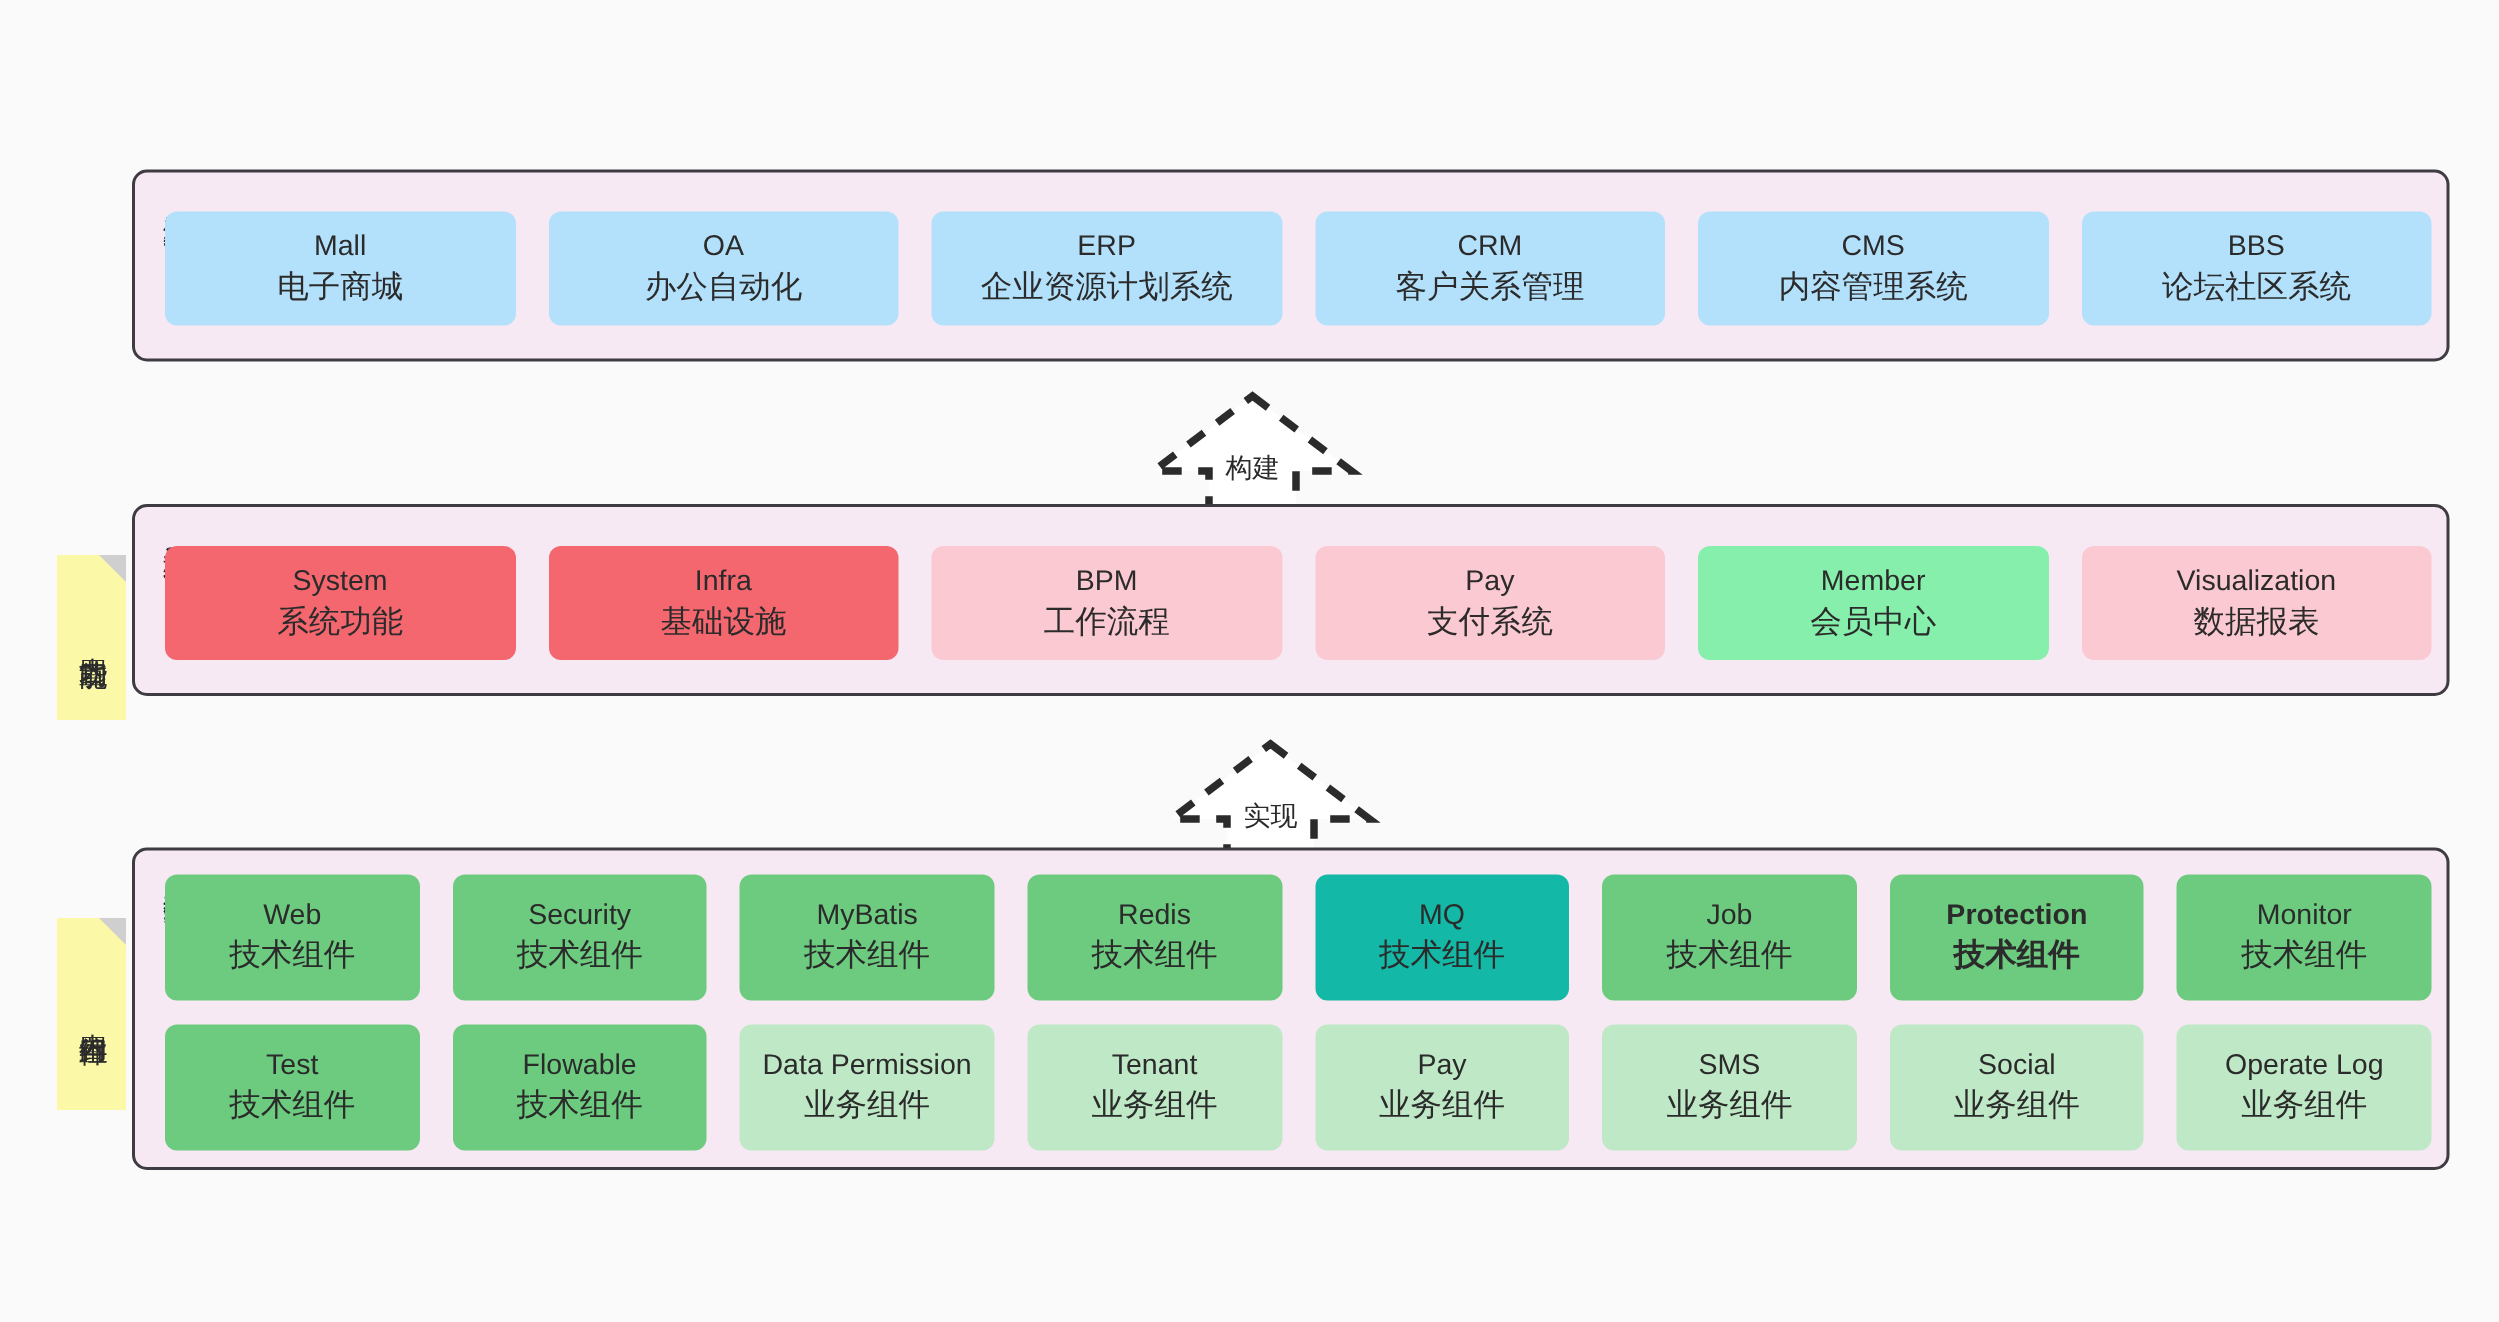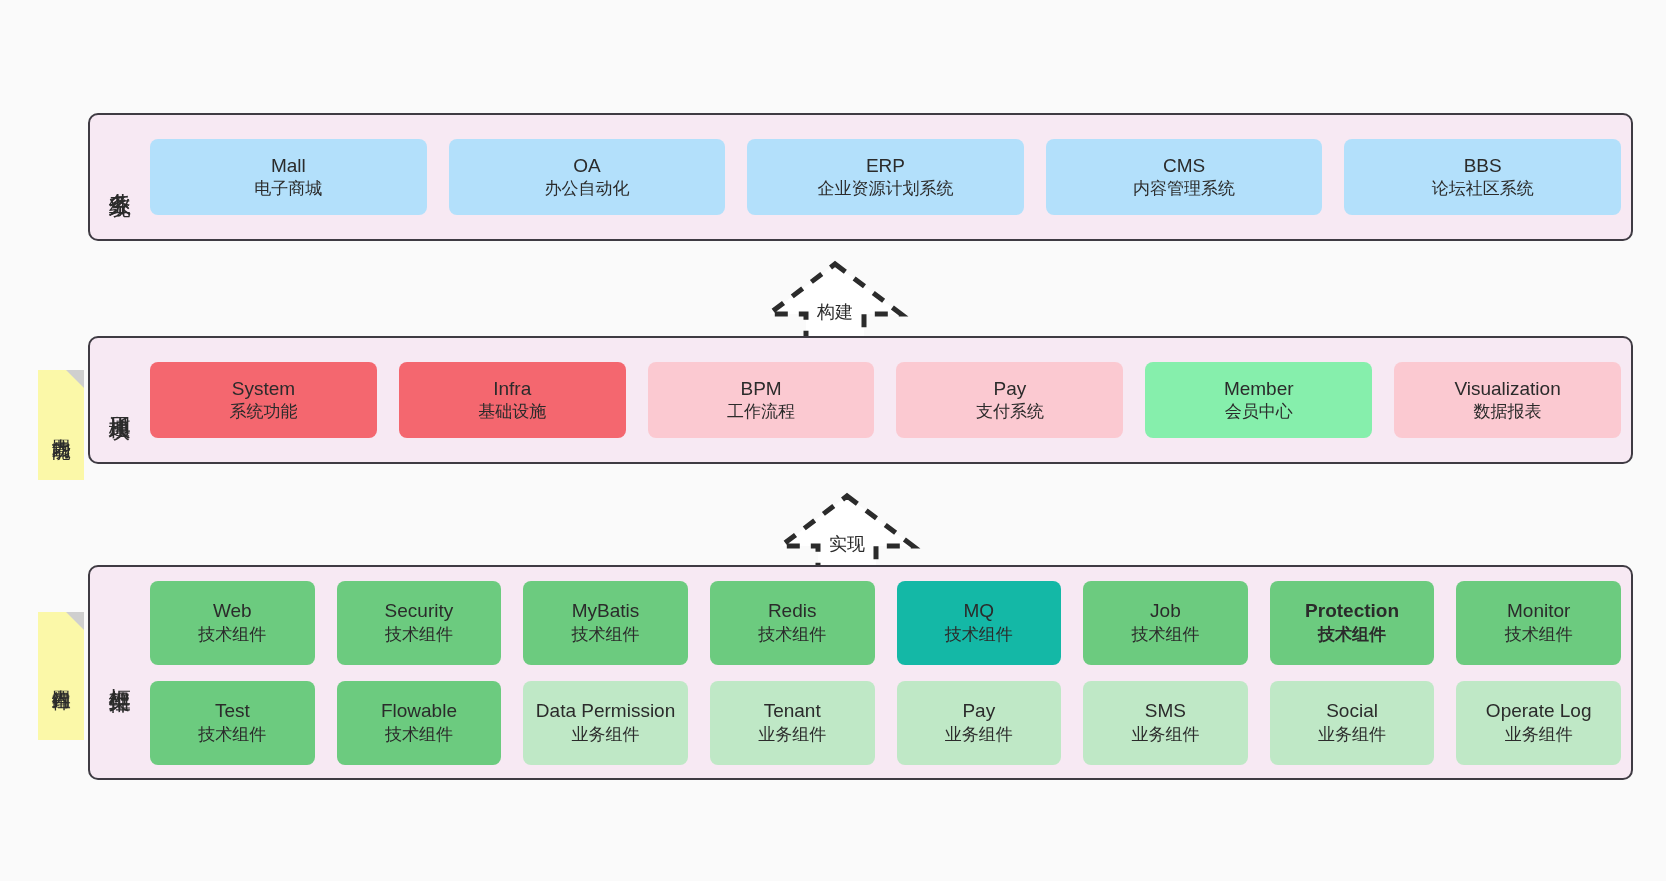--- a/index.html
+++ b/index.html
@@ -18,21 +18,21 @@
     background: #fafafa;
   }
 
   
   .layer {
     position: absolute;
     background: #f7e9f3;
     border: 2px solid #3f3b43;
     border-radius: 10px;
     display: flex;
-    flex-direction: row;
+    flex-direction: column;
     align-items: stretch;
     padding: 8px 10px;
   }
   .layer-title {
     flex: 0 0 auto;
     width: 40px;
     display: flex;
     align-items: center;
     justify-content: center;
     color: #2b2b2b;
@@ -65,21 +65,21 @@
     align-items: center;
     justify-content: center;
     text-align: center;
     color: #2b2b2b;
     font-size: 19px;
     line-height: 1.3;
     padding: 6px 4px;
     user-select: none;
   }
   .cell .en { font-size: 19px; }
-  .cell .cn { font-size: 17px; }
+  .cell .cn { font-size: 21px; }
 
   
   #layer-business {
     left: 88px; top: 113px; width: 1545px; height: 128px;
   }
   #layer-business .row { height: 76px; }
 
   #layer-modules {
     left: 88px; top: 336px; width: 1545px; height: 128px;
   }
@@ -153,20 +153,24 @@
         </div>
         <div class="cell" style="background: rgb(179, 224, 251);">
           <span class="en">OA</span>
           <span class="cn">办公自动化</span>
         </div>
         <div class="cell" style="background: rgb(179, 224, 251);">
           <span class="en">ERP</span>
           <span class="cn">企业资源计划系统</span>
         </div>
         <div class="cell" style="background: rgb(179, 224, 251);">
+          <span class="en">CRM</span>
+          <span class="cn">客户关系管理</span>
+        </div>
+        <div class="cell" style="background: rgb(179, 224, 251);">
           <span class="en">CMS</span>
           <span class="cn">内容管理系统</span>
         </div>
         <div class="cell" style="background: rgb(179, 224, 251);">
           <span class="en">BBS</span>
           <span class="cn">论坛社区系统</span>
         </div>
       </div>
     </div>
   </div>

